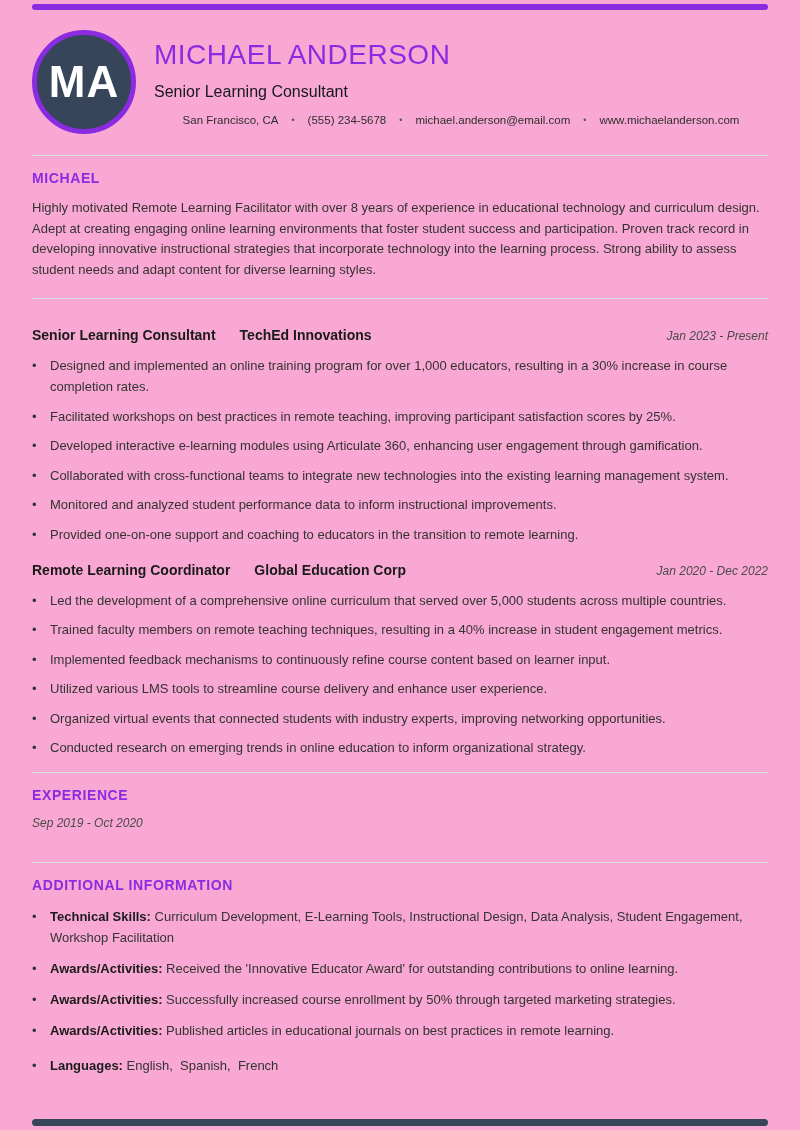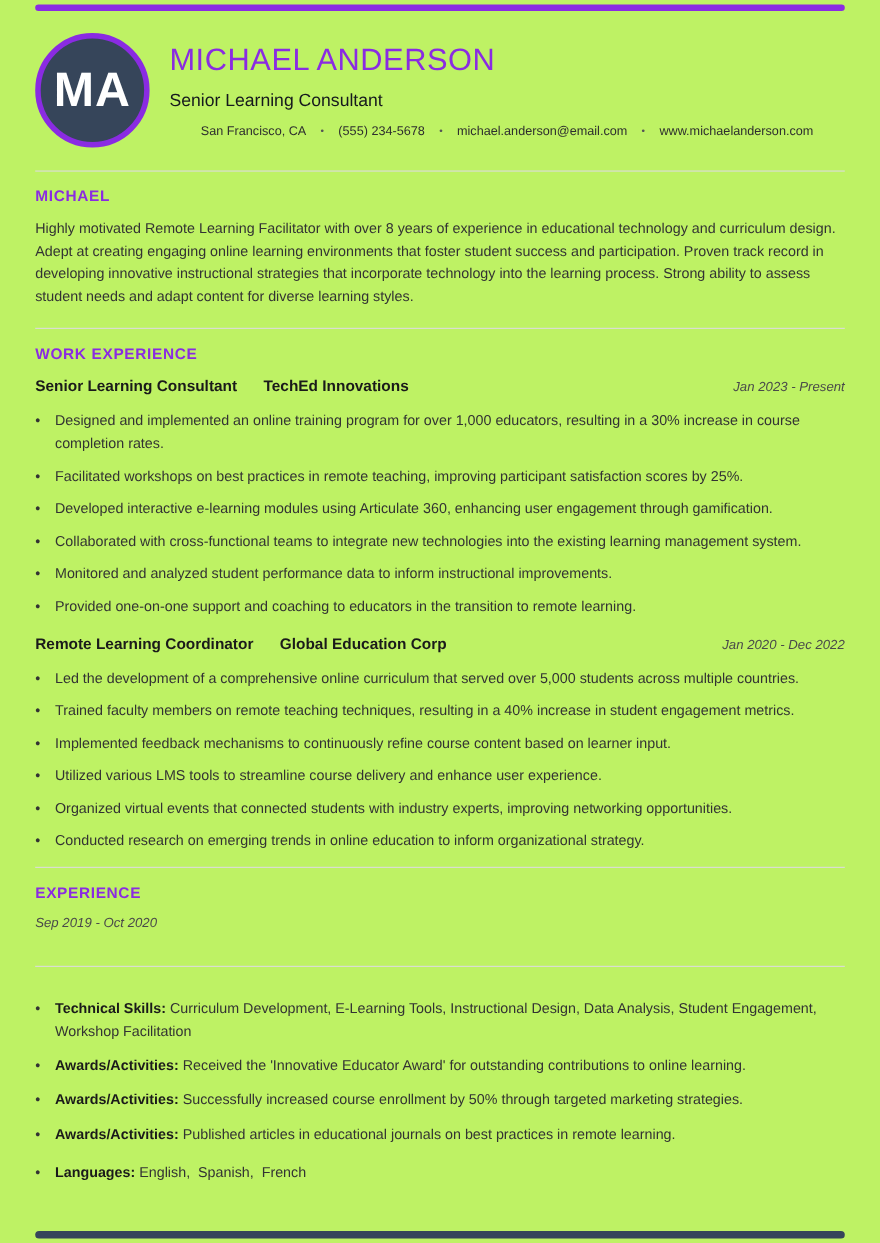--- a/index.html
+++ b/index.html
@@ -5,21 +5,21 @@
   :root{
     --accent:#8A2BE2;
     --avatar-bg:#36455A;
     --divider:#DCDCDC;
     --body-text:#333333;
     --date-text:#4A4A4A;
   }
   *{box-sizing:border-box;}
   html,body{margin:0;padding:0;background:#fff;}
   body{font-family:"Liberation Sans", sans-serif;color:var(--body-text);}
-  .page{position:relative;width:800px;height:1130px;background:#bef264;padding:0 32px;overflow:hidden;}
+  .page{position:relative;width:800px;height:1130px;background:#f9a8d4;padding:0 32px;overflow:hidden;}
 
   .top-bar{position:absolute;top:4px;left:32px;right:32px;height:6px;border-radius:4px;background:var(--accent);}
   .bottom-bar{position:absolute;bottom:4px;left:32px;right:32px;height:7px;border-radius:4px;background:var(--avatar-bg);}
 
   
   .header{display:flex;align-items:center;gap:18px;padding-top:30px;}
   .avatar{flex:0 0 104px;width:104px;height:104px;border-radius:50%;background:var(--avatar-bg);
           border:5px solid var(--accent);display:flex;align-items:center;justify-content:center;}
   .avatar-initials{color:#fff;font-size:44px;font-weight:600;letter-spacing:1px;}
   .header-text{flex:1;min-width:0;}
@@ -76,21 +76,20 @@
       <span class="contact-item"><span class="contact-text">San Francisco, CA</span><span class="contact-sep">•</span></span><span class="contact-item"><span class="contact-text">(555) 234-5678</span><span class="contact-sep">•</span></span><span class="contact-item"><span class="contact-text">michael.anderson@email.com</span><span class="contact-sep">•</span></span><span class="contact-item"><span class="contact-text">www.michaelanderson.com</span></span></div>
     </div>
   </header>
 
   <section class="section summary-section">
     <h2 class="section-heading">MICHAEL</h2>
     <p class="summary-text">Highly motivated Remote Learning Facilitator with over 8 years of experience in educational technology and curriculum design. Adept at creating engaging online learning environments that foster student success and participation. Proven track record in developing innovative instructional strategies that incorporate technology into the learning process. Strong ability to assess student needs and adapt content for diverse learning styles.</p>
   </section>
 
   <section class="section work-section">
-    <h2 class="section-heading">WORK EXPERIENCE</h2>
     <div class="job-list">
 
     <div class="job">
           <div class="job-head">
             <div class="job-titles">
               <span class="job-position">Senior Learning Consultant</span><span class="job-company">TechEd Innovations</span>
             </div>
             <span class="dates">Jan 2023 - Present</span>
           </div>
           <ul class="bullets">
@@ -160,20 +159,21 @@
   </section>
 
   <section class="section education-section">
     <h2 class="section-heading">EXPERIENCE</h2>
     <div class="edu-row">
       <span class="dates">Sep 2019 - Oct 2020</span>
     </div>
   </section>
 
   <section class="section additional-section">
+    <h2 class="section-heading">ADDITIONAL INFORMATION</h2>
     <ul class="bullets">
 
     <li class="bullet info-item">
           <span class="dot">•</span>
           <span class="btext"><span class="ilabel">Technical Skills:</span> <span class="ivalue">Curriculum Development, E-Learning Tools, Instructional Design, Data Analysis, Student Engagement, Workshop Facilitation</span></span>
         </li>
         <li class="bullet info-item">
           <span class="dot">•</span>
           <span class="btext"><span class="ilabel">Awards/Activities:</span> <span class="ivalue">Received the 'Innovative Educator Award' for outstanding contributions to online learning.</span></span>
         </li>

